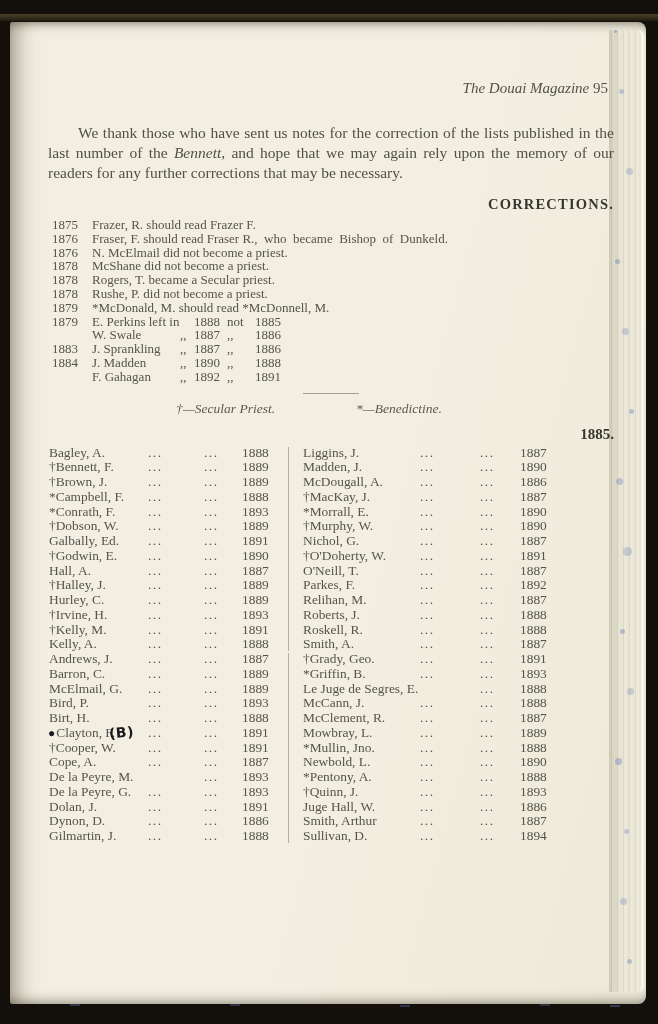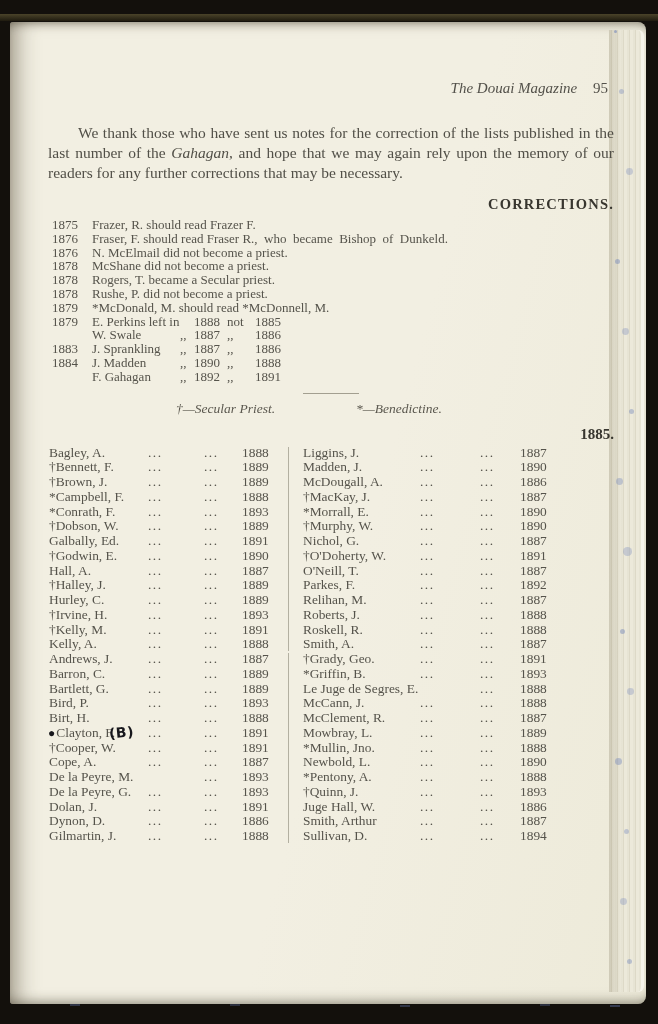--- a/index.html
+++ b/index.html
@@ -34,21 +34,21 @@
       15px 660px 0 2px rgba(110,130,185,.3),3px 730px 0 2px rgba(110,130,185,.4),
       11px 800px 0 1px rgba(110,130,185,.35),8px 870px 0 2px rgba(110,130,185,.3),
       14px 930px 0 1px rgba(110,130,185,.4);}
   .bottom-specks{position:absolute;left:60px;bottom:-2px;width:10px;height:2px;
     background:rgba(100,120,180,.35);
     box-shadow:160px 0 0 rgba(100,120,180,.3),330px 1px 0 rgba(100,120,180,.35),
       470px 0 0 rgba(100,120,180,.3),540px 1px 0 rgba(100,120,180,.4);}
   .content{position:absolute;left:38px;top:0;width:566px;color:var(--ink,#53514a);}
   .running-head{margin-top:58px;text-align:right;padding-right:6px;
     font-style:italic;font-size:15px;color:#53514a;}
-  .running-head .pnum{font-style:normal;margin-left:12px;}
+  .running-head .pnum{font-style:normal;margin-left:0;}
   .page-title{margin:32px 0 0;text-align:center;font-size:34px;font-weight:400;
     color:var(--ink-dark,#35332d);word-spacing:16px;letter-spacing:1px;}
   .intro{margin:26px 0 0;font-size:15.5px;line-height:20px;text-align:justify;
     text-indent:30px;color:#514f47;}
   .corr-head{margin-top:13px;text-align:right;font-weight:700;font-size:14.5px;
     letter-spacing:1.2px;color:var(--ink-dark,#3c3a34);}
   .corr{margin-top:5px;margin-left:4px;font-size:13px;color:#55534b;}
   .crow{display:grid;grid-template-columns:40px 88px 14px 33px 28px 40px;line-height:13.8px;}
   .crow span{white-space:pre;}
   .divider{width:56px;margin:9px auto 7px;border-top:1px solid #a39f90;}
@@ -82,21 +82,21 @@
   <div class="bottom-specks"></div>
 
   <div class="content">
 
     <div class="running-head">
       <span class="mag">The Douai Magazine</span>
       <span class="pnum">95</span>
     </div>
 
 
-    <p class="intro"><span>We thank those who have sent us notes for the correction of the lists published in the last number of the </span><em>Gahagan</em><span>, and hope that we may again rely upon the memory of our readers for any further corrections that may be necessary.</span></p>
+    <p class="intro"><span>We thank those who have sent us notes for the correction of the lists published in the last number of the </span><em>Bennett</em><span>, and hope that we may again rely upon the memory of our readers for any further corrections that may be necessary.</span></p>
 
     <div class="corr-head">CORRECTIONS.</div>
 
     <div class="corr">
 
         <div class="crow">
           <span class="cy">1875</span>
           <span class="ct">Frazer, R. should read Frazer F.</span>
           <span class="cq"></span>
           <span class="ca"></span>
@@ -427,21 +427,21 @@
           </div>
 
           <div class="lrow">
             <span class="ln"><span class="hm"></span><span>Barron, C.</span><span class="hand"></span></span>
             <span class="ld">...</span>
             <span class="ld">...</span>
             <span class="ly">1889</span>
           </div>
 
           <div class="lrow">
-            <span class="ln"><span class="hm"></span><span>Bartlett, G.</span><span class="hand"></span></span>
+            <span class="ln"><span class="hm"></span><span>McElmail, G.</span><span class="hand"></span></span>
             <span class="ld">...</span>
             <span class="ld">...</span>
             <span class="ly">1889</span>
           </div>
 
           <div class="lrow">
             <span class="ln"><span class="hm"></span><span>Bird, P.</span><span class="hand"></span></span>
             <span class="ld">...</span>
             <span class="ld">...</span>
             <span class="ly">1893</span>

